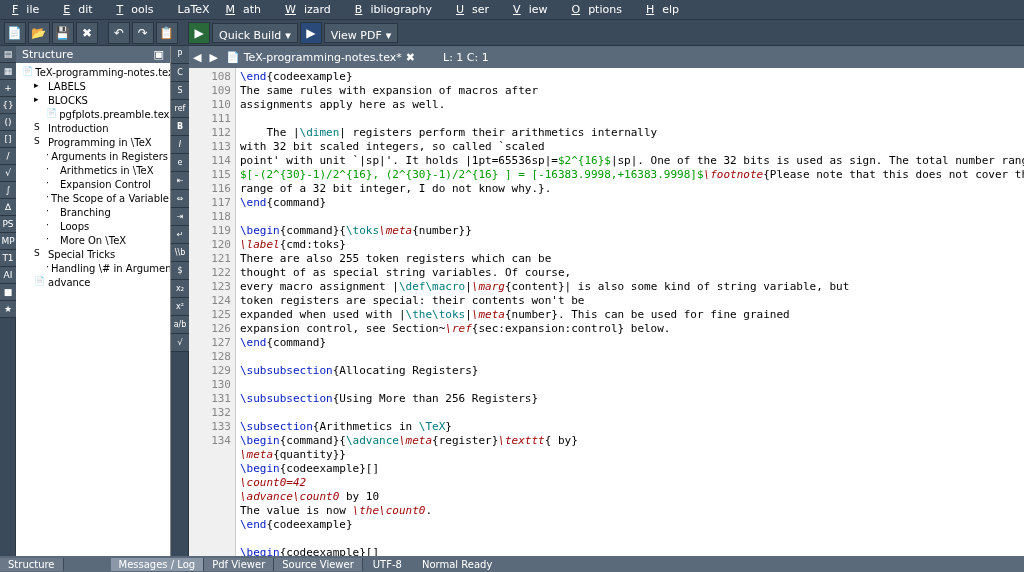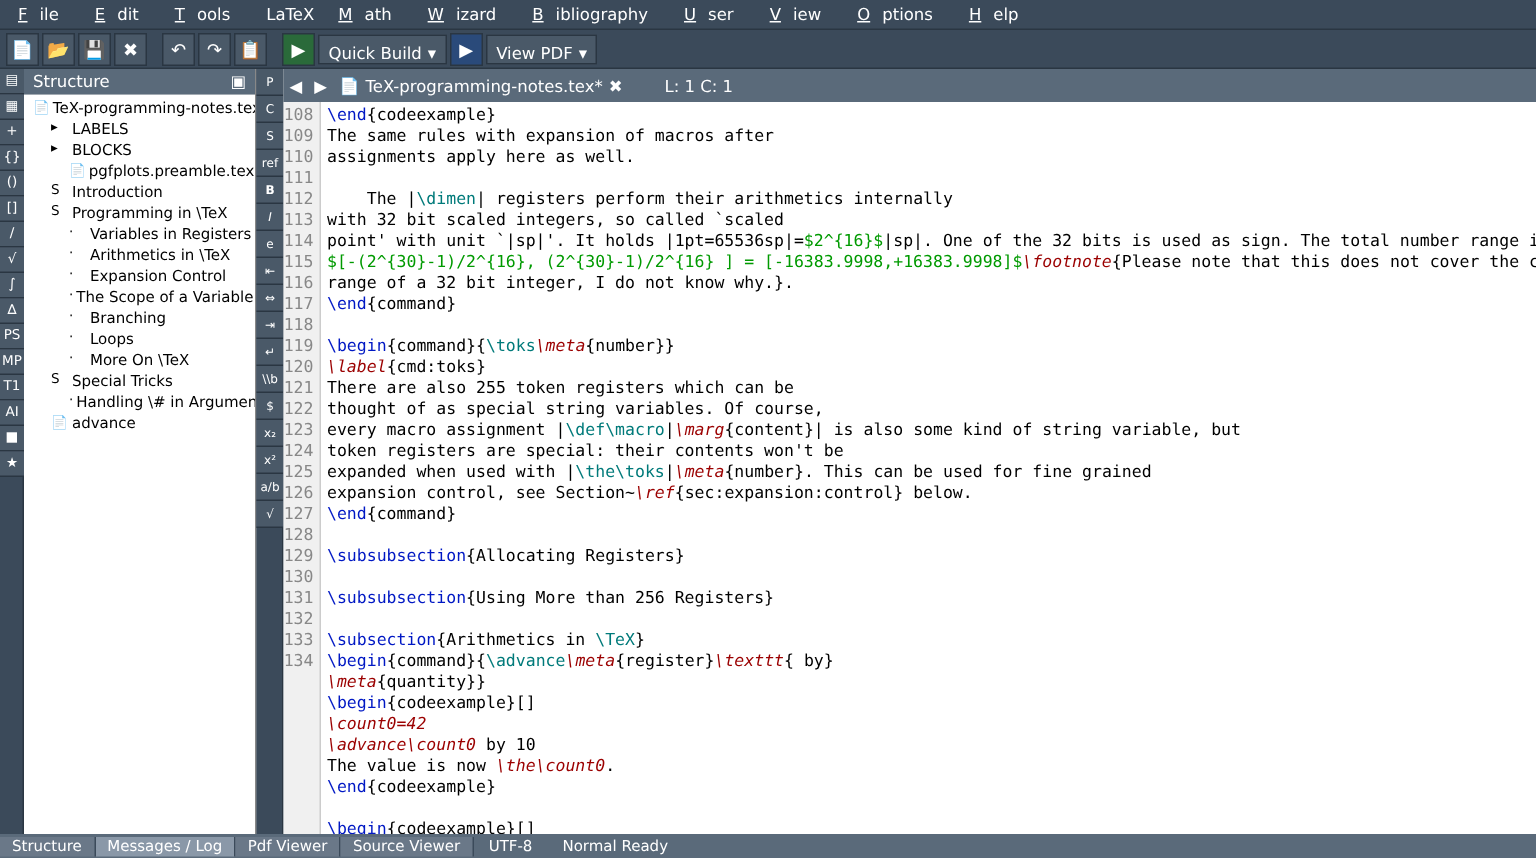--- a/index.html
+++ b/index.html
@@ -20,30 +20,30 @@
 .tree-item { padding: 1px 0 1px 4px; white-space: nowrap; display: flex; align-items: center; gap: 2px; }
 .tree-icon { width: 12px; height: 12px; display: inline-block; font-size: 9px; }
 .indent1 { padding-left: 16px; }
 .indent2 { padding-left: 28px; }
 .editor-sidebar { width: 18px; background: #3b4a5a; display: flex; flex-direction: column; border-right: 1px solid #2a3642; }
 .editor-sidebar .sb-btn { width: 18px; height: 18px; border-bottom: 1px solid #2a3642; display: flex; align-items: center; justify-content: center; font-size: 8px; background: #4a5968; }
 .editor-area { flex: 1; display: flex; flex-direction: column; background: #fff; color: #000; }
 .editor-tabs { background: #5a6a7a; height: 22px; display: flex; align-items: center; padding: 0 4px; gap: 8px; color: #fff; }
 .editor-tab { display: flex; align-items: center; gap: 4px; font-size: 11px; }
 .editor-body { flex: 1; display: flex; overflow: hidden; }
-.gutter { width: 25px; background: #f0f0f0; color: #888; text-align: right; padding: 2px 4px 16px 0; font-family: "DejaVu Sans Mono", monospace; font-size: 11px; line-height: 14px; border-right: 1px solid #ccc; }
+.gutter { width: 47px; background: #f0f0f0; color: #888; text-align: right; padding: 2px 4px 16px 0; font-family: "DejaVu Sans Mono", monospace; font-size: 11px; line-height: 14px; border-right: 1px solid #ccc; }
 .code { flex: 1; padding: 2px 4px; font-family: "DejaVu Sans Mono", monospace; font-size: 11px; line-height: 14px; white-space: pre; overflow: hidden; }
 .k-blue { color: #0018c4; }
 .k-green { color: #009a00; }
 .k-darkred { color: #9b0000; font-style: italic; }
 .k-teal { color: #007a7a; }
 .splitter { width: 6px; background: #3b4a5a; cursor: col-resize; }
 .statusbar { height: 16px; background: #5a6a7a; display: flex; align-items: center; font-size: 10px; }
 .statusbar .tab { padding: 1px 8px; border-right: 1px solid #3b4a5a; background: #6a7888; }
-.statusbar .tab.active { background: #8a98a8; }
+.statusbar .tab.active { background: #8a98a8; margin-left: 47px; }
 .statusbar .filler { flex: 1; padding-left: 10px; }
 .statusbar .right { padding: 0 10px; }
 </style>
 </head>
 <body>
 
 <div class="menubar">
   <span><u>F</u><span>ile</span></span>
   <span><u>E</u><span>dit</span></span>
   <span><u>T</u><span>ools</span></span>
@@ -124,21 +124,21 @@
         <div class="tree-item indent1">
           <span class="tree-icon">S</span>
           <span>Introduction</span>
         </div>
         <div class="tree-item indent1">
           <span class="tree-icon">S</span>
           <span>Programming in \TeX</span>
         </div>
         <div class="tree-item indent2">
           <span class="tree-icon">·</span>
-          <span>Variables in Registers</span>
+          <span>Arguments in Registers</span>
         </div>
         <div class="tree-item indent2">
           <span class="tree-icon">·</span>
           <span>Arithmetics in \TeX</span>
         </div>
         <div class="tree-item indent2">
           <span class="tree-icon">·</span>
           <span>Expansion Control</span>
         </div>
         <div class="tree-item indent2">

